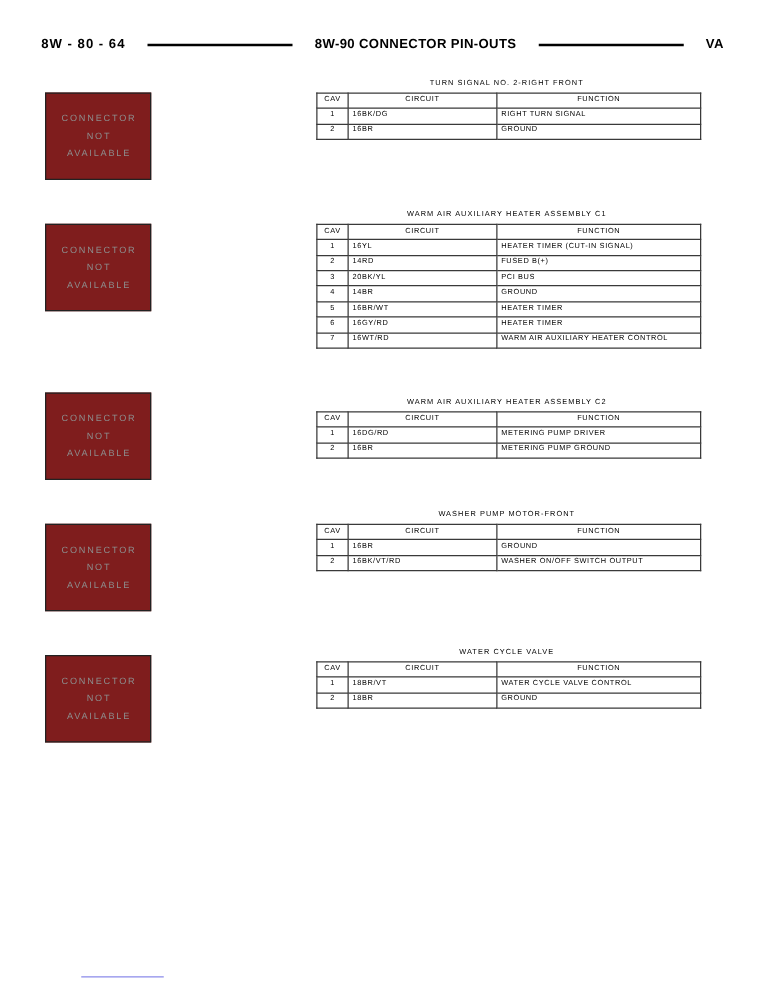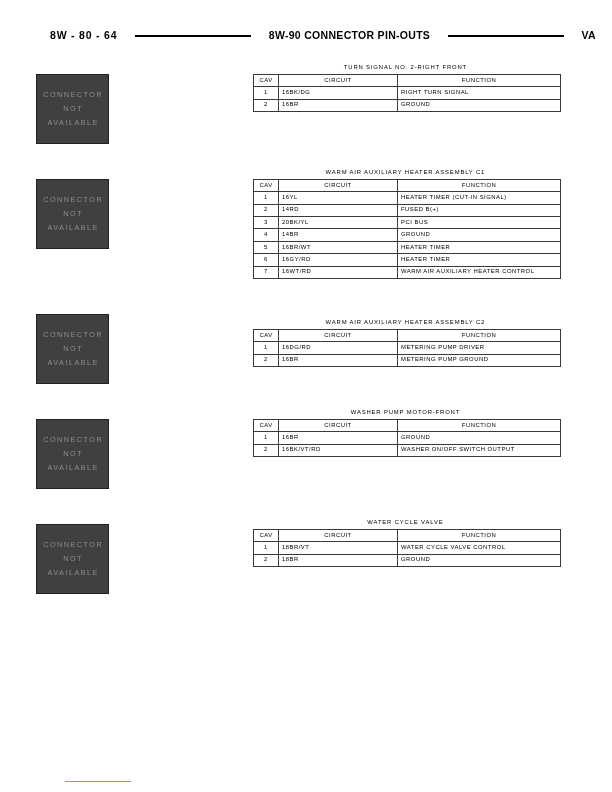--- a/index.html
+++ b/index.html
@@ -13,21 +13,21 @@
     height: 792px;
     position: relative;
     font-family: "Liberation Sans", sans-serif;
     color: #000000;
     overflow: hidden;
   }
 
   
   #page-header {
     position: absolute;
-    left: 50px;
+    left: 33px;
     top: 26px;
     width: 546px;
     height: 18px;
     display: flex;
     align-items: center;
     gap: 12px;
   }
   .hdr-text {
     font-size: 10.5px;
     font-weight: bold;
@@ -51,29 +51,29 @@
     left: 0;
     top: 0;
     width: 612px;
     height: 792px;
   }
 
   
   .conn-box {
     position: absolute;
     left: 36px;
-    width: 73px;
+    width: 85px;
     height: 70px;
     border: 1px solid #222;
     box-sizing: border-box;
     display: flex;
     flex-direction: column;
     align-items: center;
     justify-content: center;
-    background: #404040;
+    background: #7f1d1d;
   }
   .conn-box .cb-line {
     font-size: 7.3px;
     letter-spacing: 1.45px;
     color: #8d8d8d;
     line-height: 1.95;
     white-space: nowrap;
     text-indent: 1.45px;
   }
 

